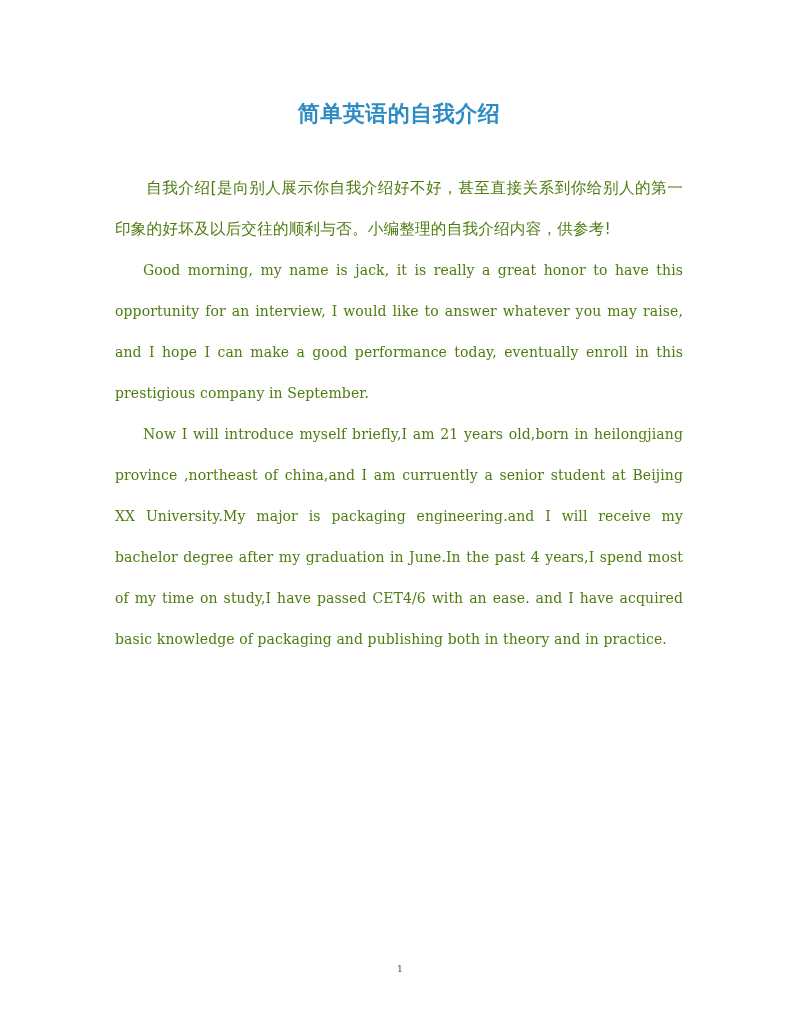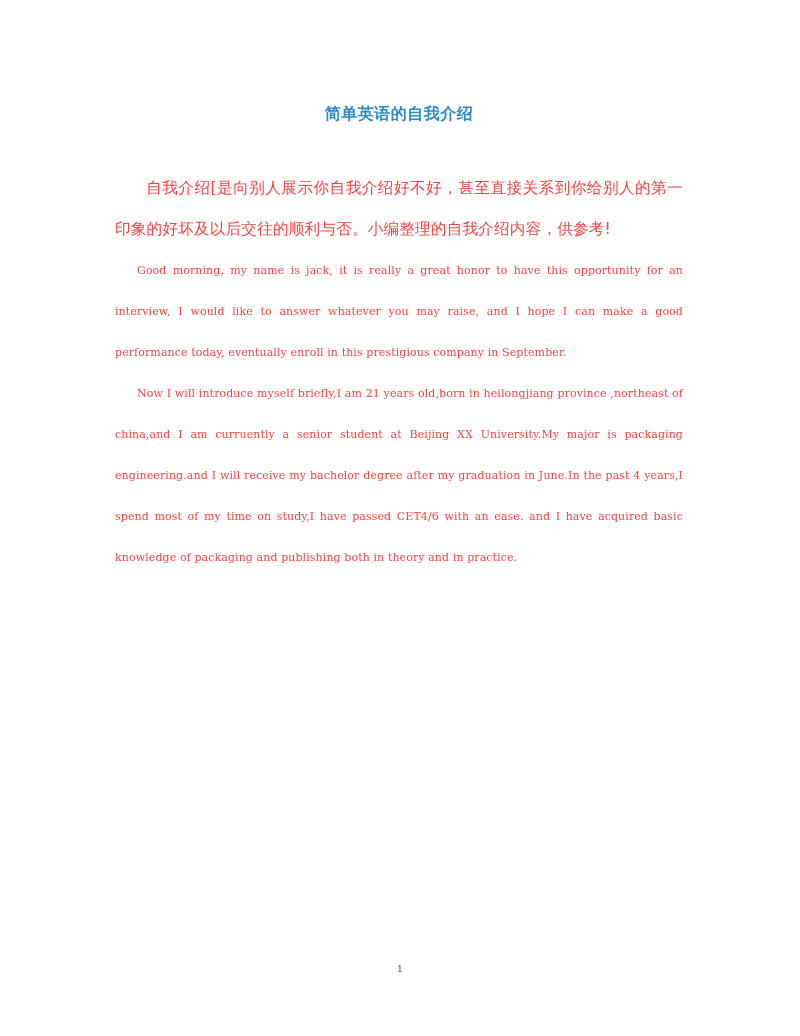--- a/index.html
+++ b/index.html
@@ -15,51 +15,51 @@
     overflow: hidden;
     box-sizing: border-box;
   }
   .doc-title {
     position: absolute;
     left: 115px;
     top: 101px;
     width: 568px;
     text-align: center;
     font-family: "DejaVu Sans", sans-serif;
-    font-size: 16px;
+    font-size: 22px;
     font-weight: bold;
     color: #2e8cc4;
     letter-spacing: 0.5px;
     line-height: 26px;
   }
   .body-block {
     position: absolute;
     left: 115px;
     top: 168px;
     width: 568px;
   }
   .para {
     margin: 0;
     text-indent: 2em;
     text-align: justify;
     text-justify: inter-word;
-    color: #ef4444;
+    color: #4d7c0f;
     font-size: 15.3px;
     line-height: 41px;
     font-family: "DejaVu Serif", "DejaVu Sans", serif;
     -webkit-font-smoothing: antialiased;
   }
   .para.cjk {
     font-family: "DejaVu Sans", sans-serif;
     font-size: 15.6px;
     letter-spacing: 0.2px;
   }
   .para.latin {
     font-family: "DejaVu Serif", serif;
-    font-size: 11px;
+    font-size: 14px;
     letter-spacing: 0.1px;
   }
   
   .footer-page-number {
     position: absolute;
     left: 0;
     top: 963px;
     width: 800px;
     text-align: center;
     font-family: "DejaVu Serif", serif;

